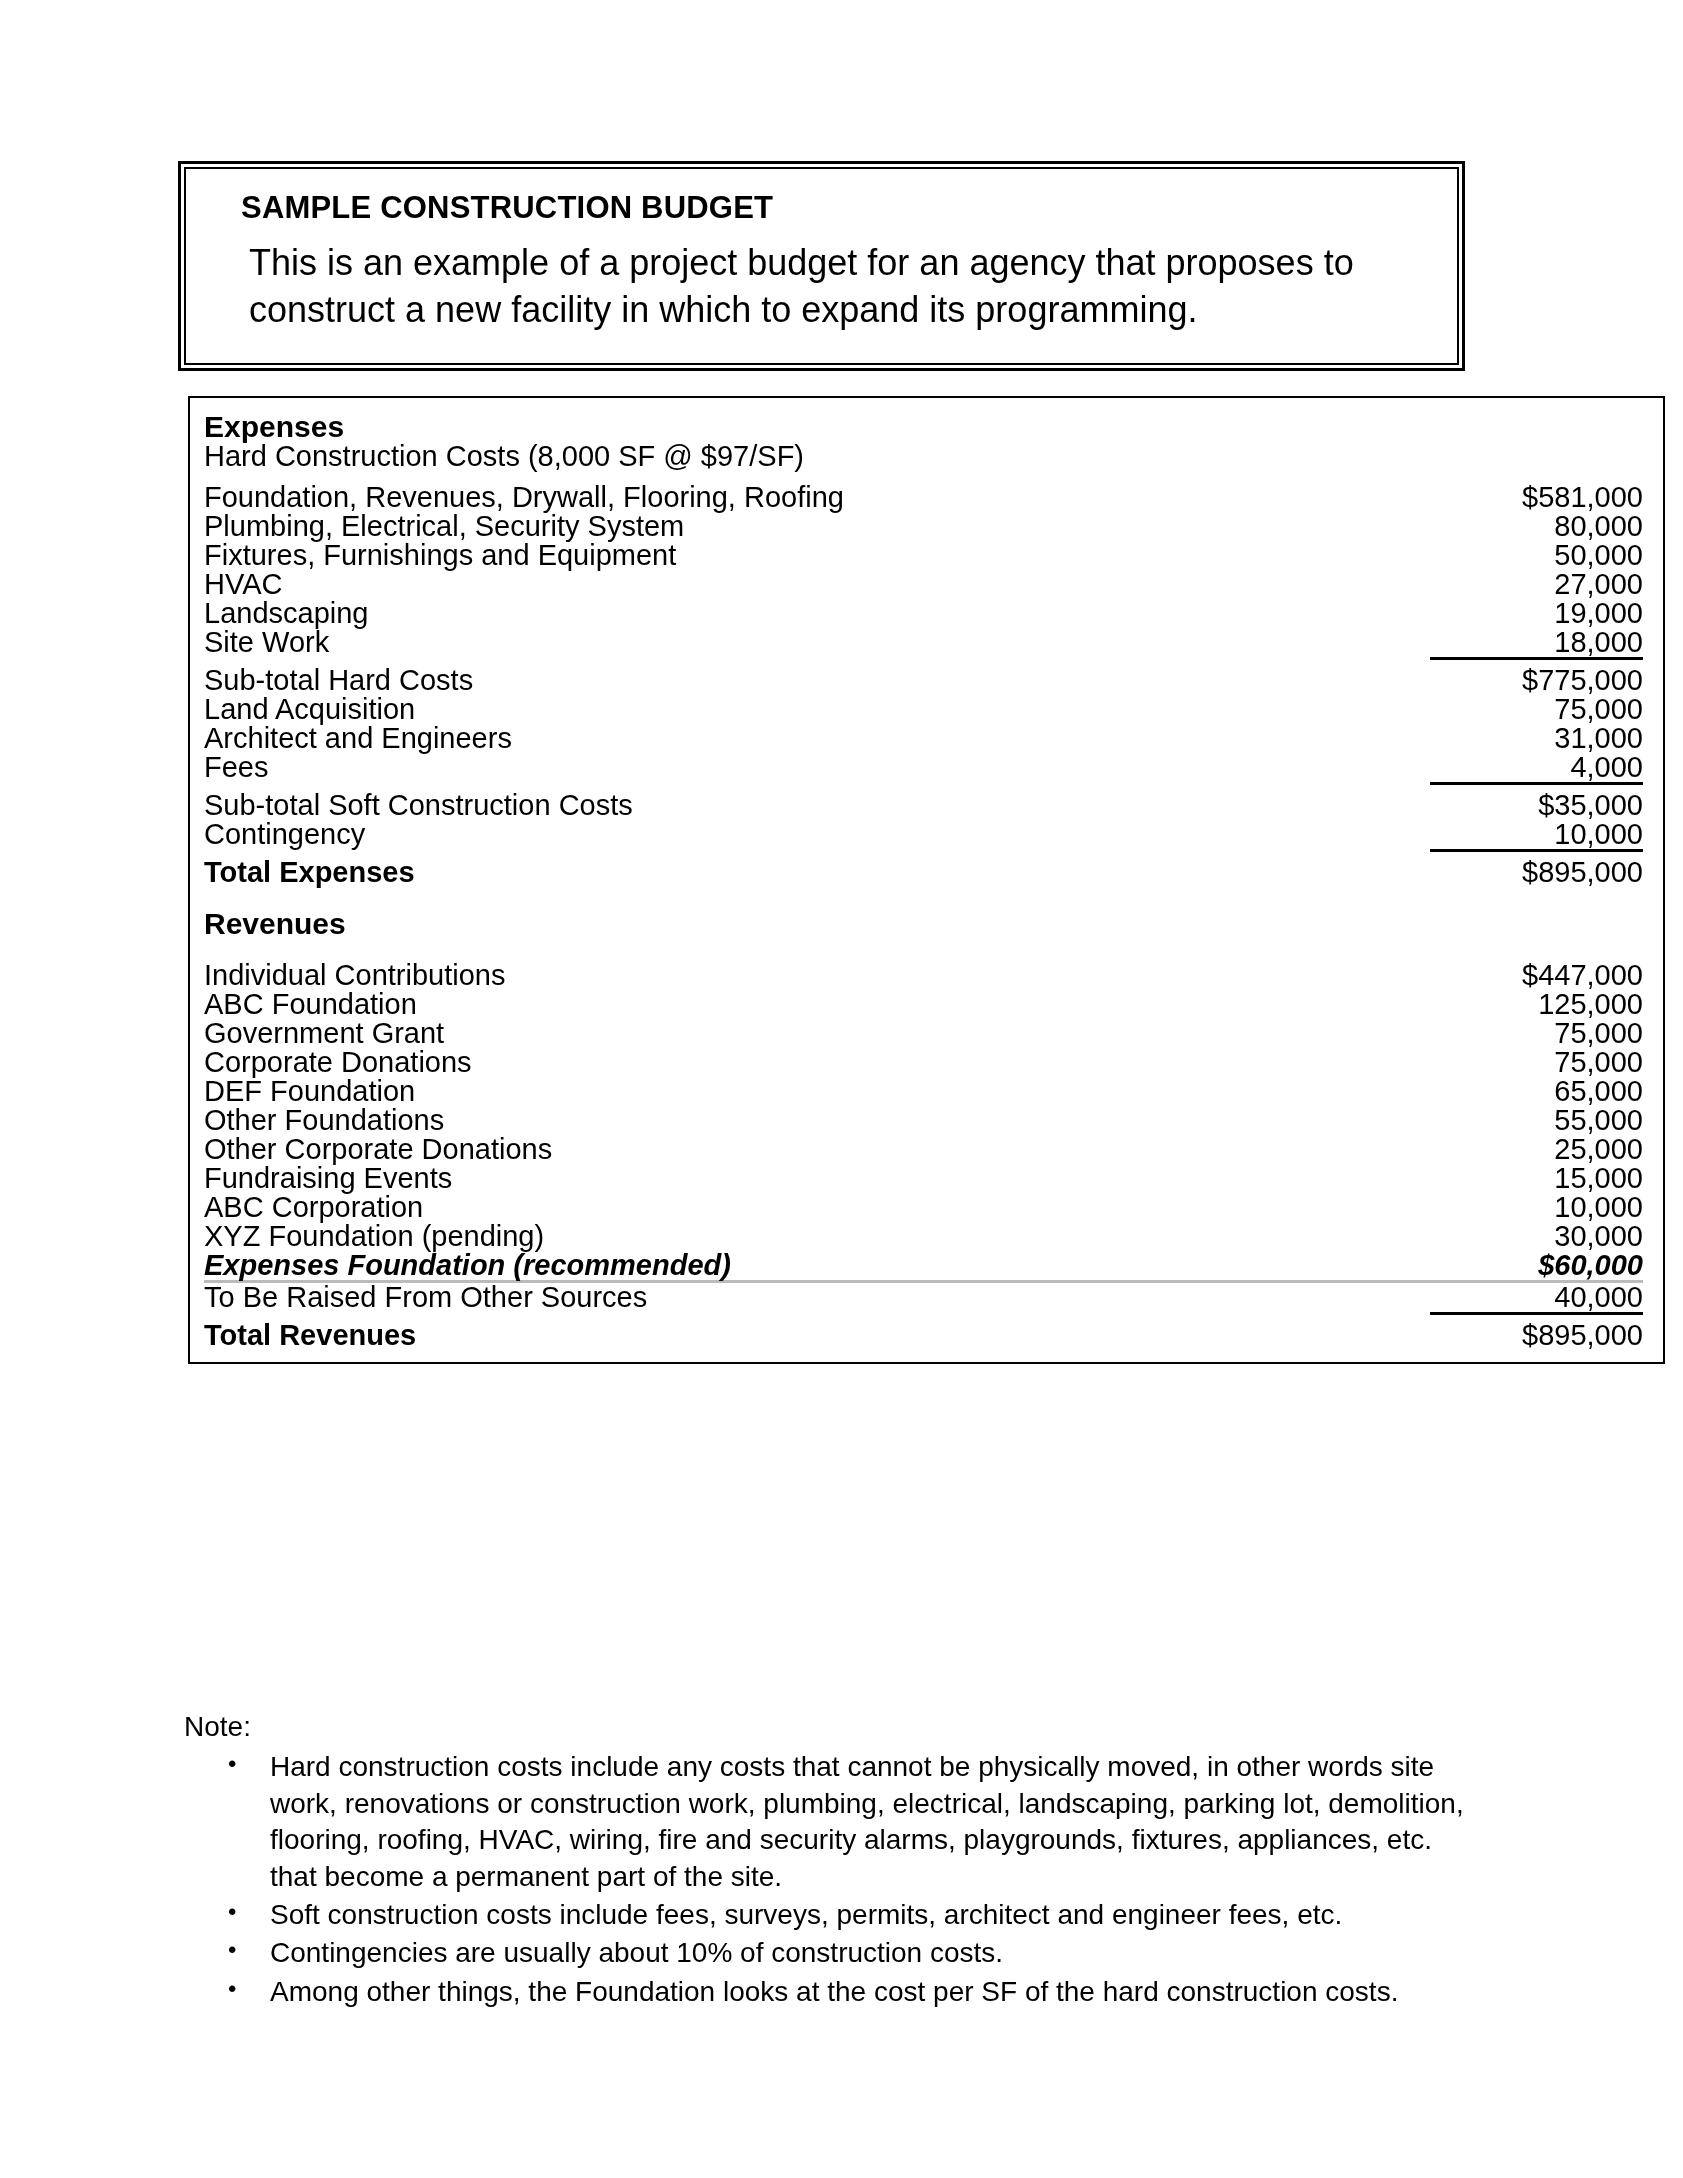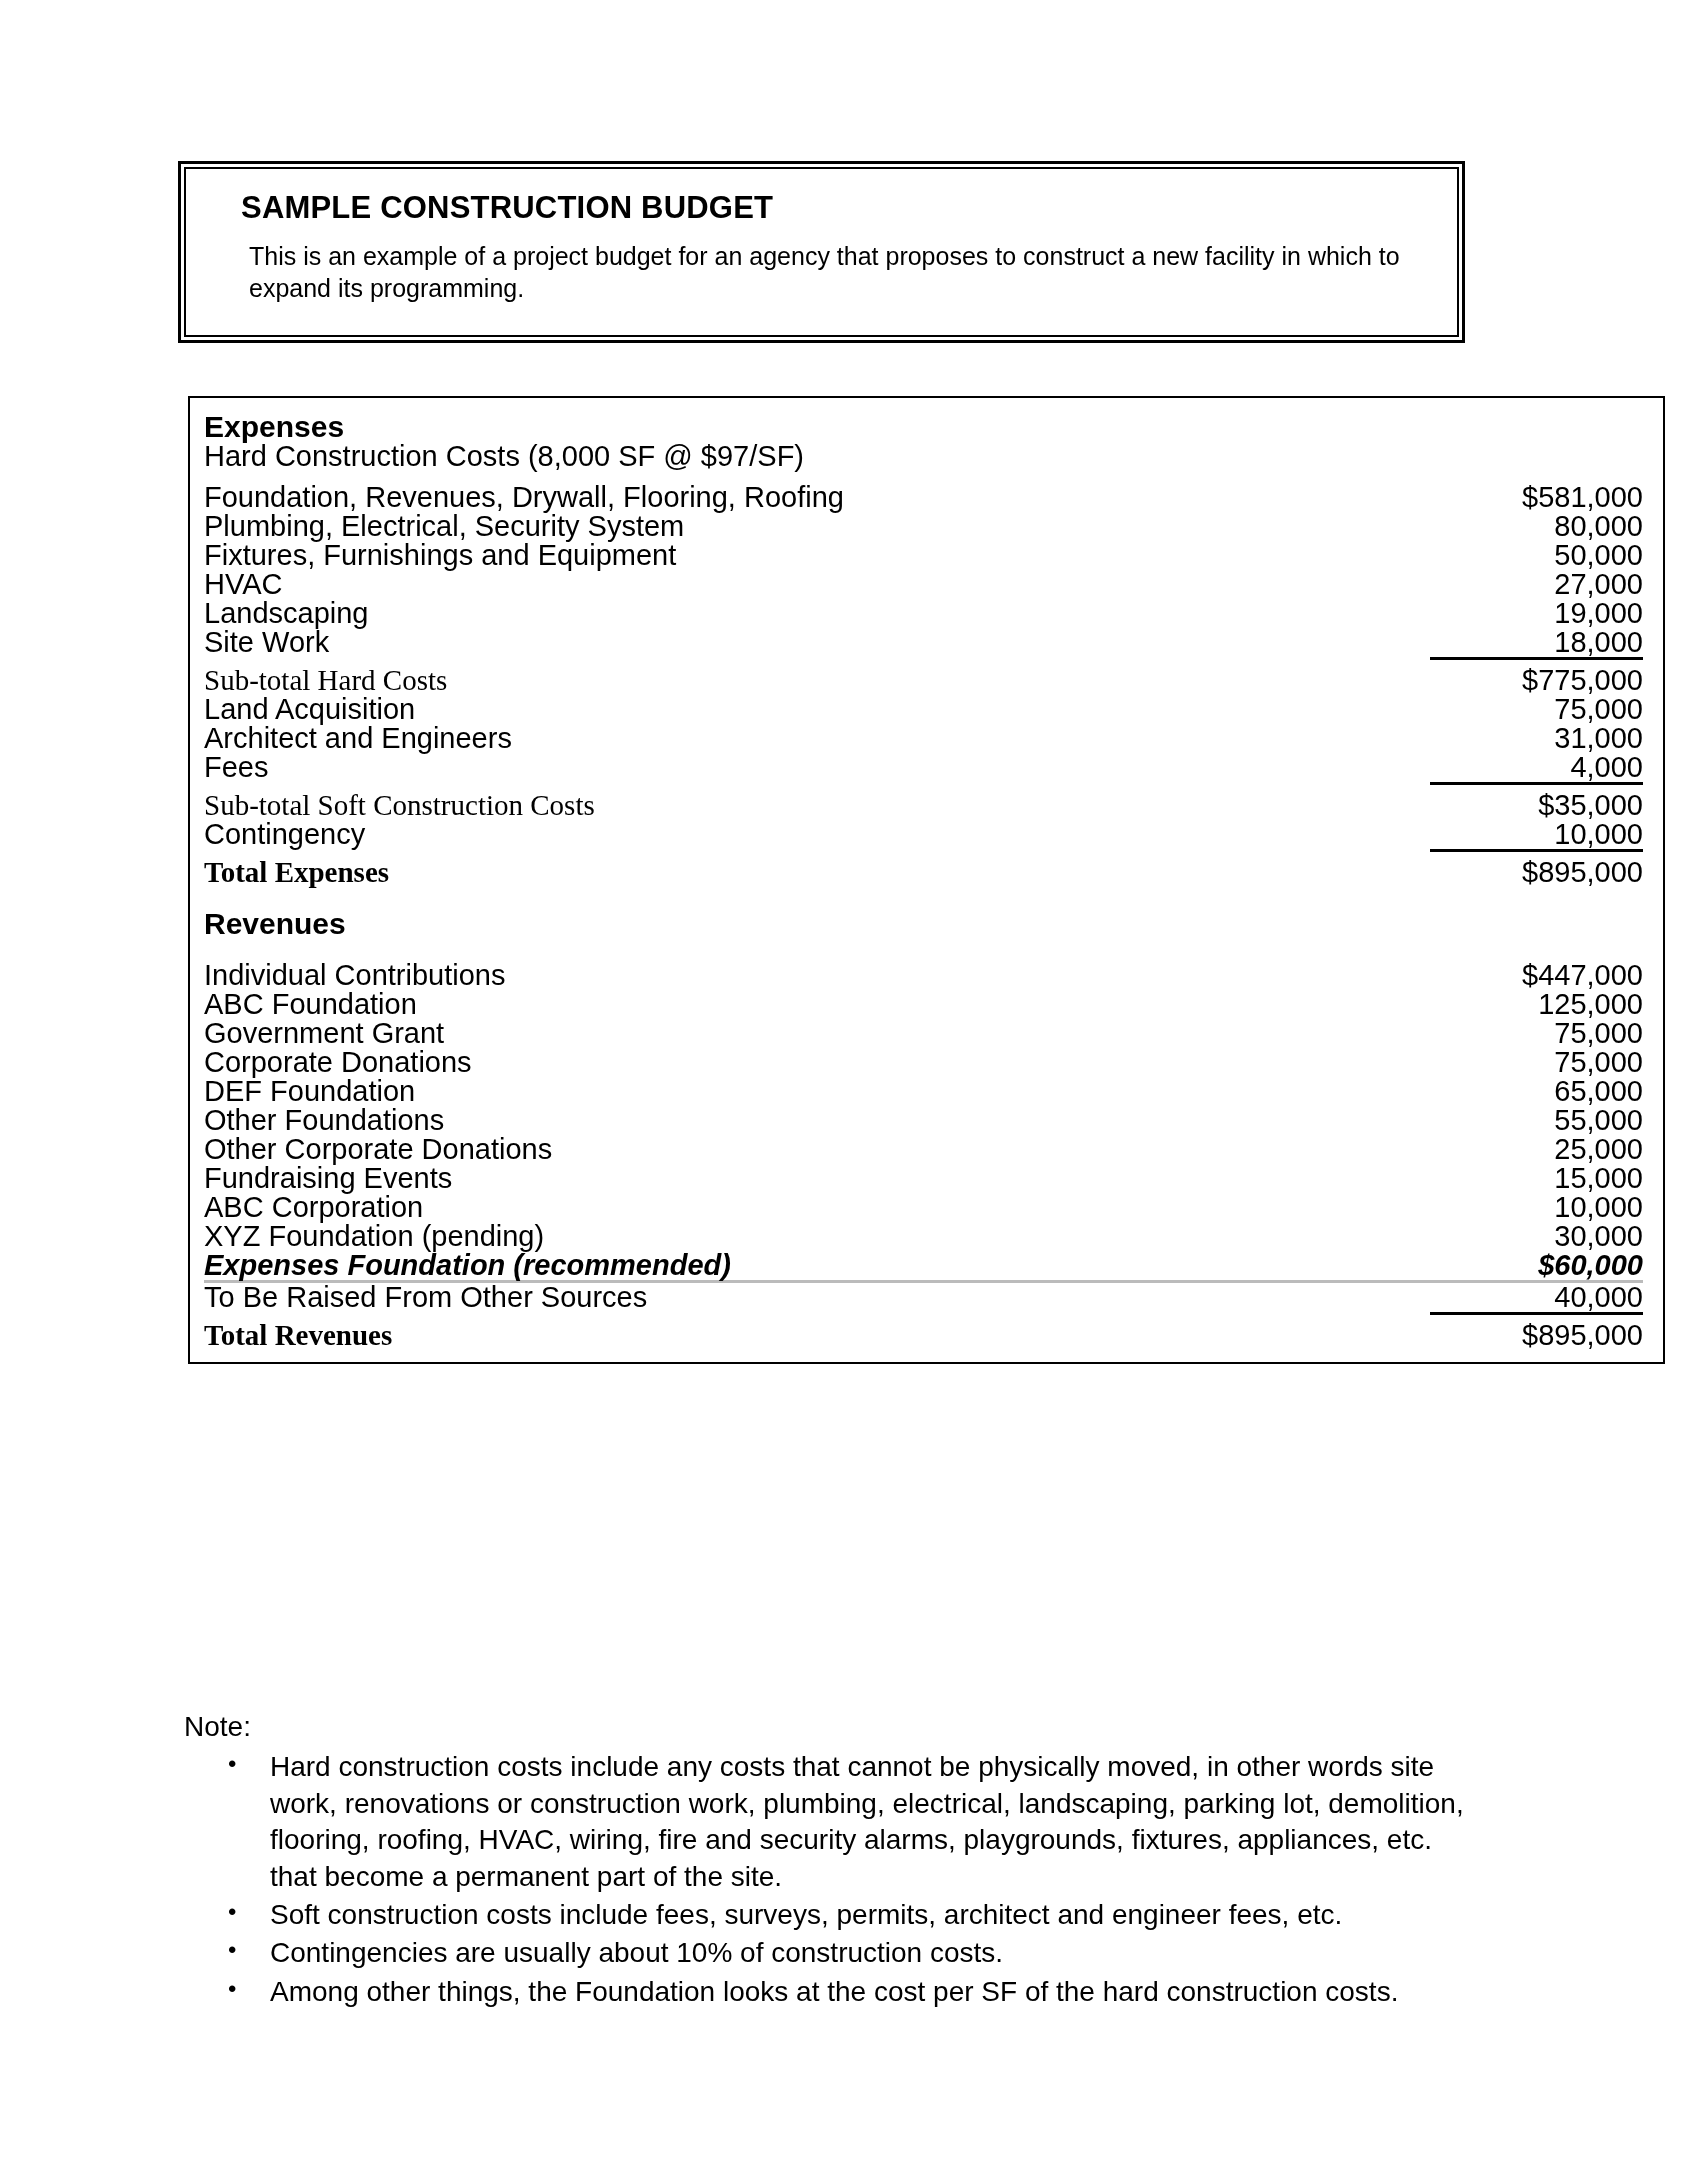--- a/index.html
+++ b/index.html
@@ -38,21 +38,21 @@
   }
   .doc-title {
     font-size: 31px;
     font-weight: bold;
     text-align: left;
     letter-spacing: 0.2px;
     margin: 0 0 12px 0;
     line-height: 1.25;
   }
   .doc-subtitle {
-    font-size: 25px;
+    font-size: 36px;
     line-height: 1.30;
     margin: 0;
     padding-left: 8px;
   }
 
   
   .budget-box {
     position: absolute;
     left: 188px;
     top: 396px;
@@ -89,21 +89,20 @@
   .indent-0 { padding-left: 2px; }
   .section-head {
     font-weight: bold;
     font-size: 30px;
   }
   .bold { font-weight: bold; }
   .bolditalic { font-weight: bold; font-style: italic; }
   .right-label {
     text-align: right;
     padding-right: 59px;
-    font-family: Liberation Serif, serif;
   }
   tr.rule-above td.amount {
     border-top: 3px solid #000;
     padding-top: 6px;
   }
   tr.spacer td {
     height: 22px;
     line-height: 22px;
     font-size: 0;
   }

